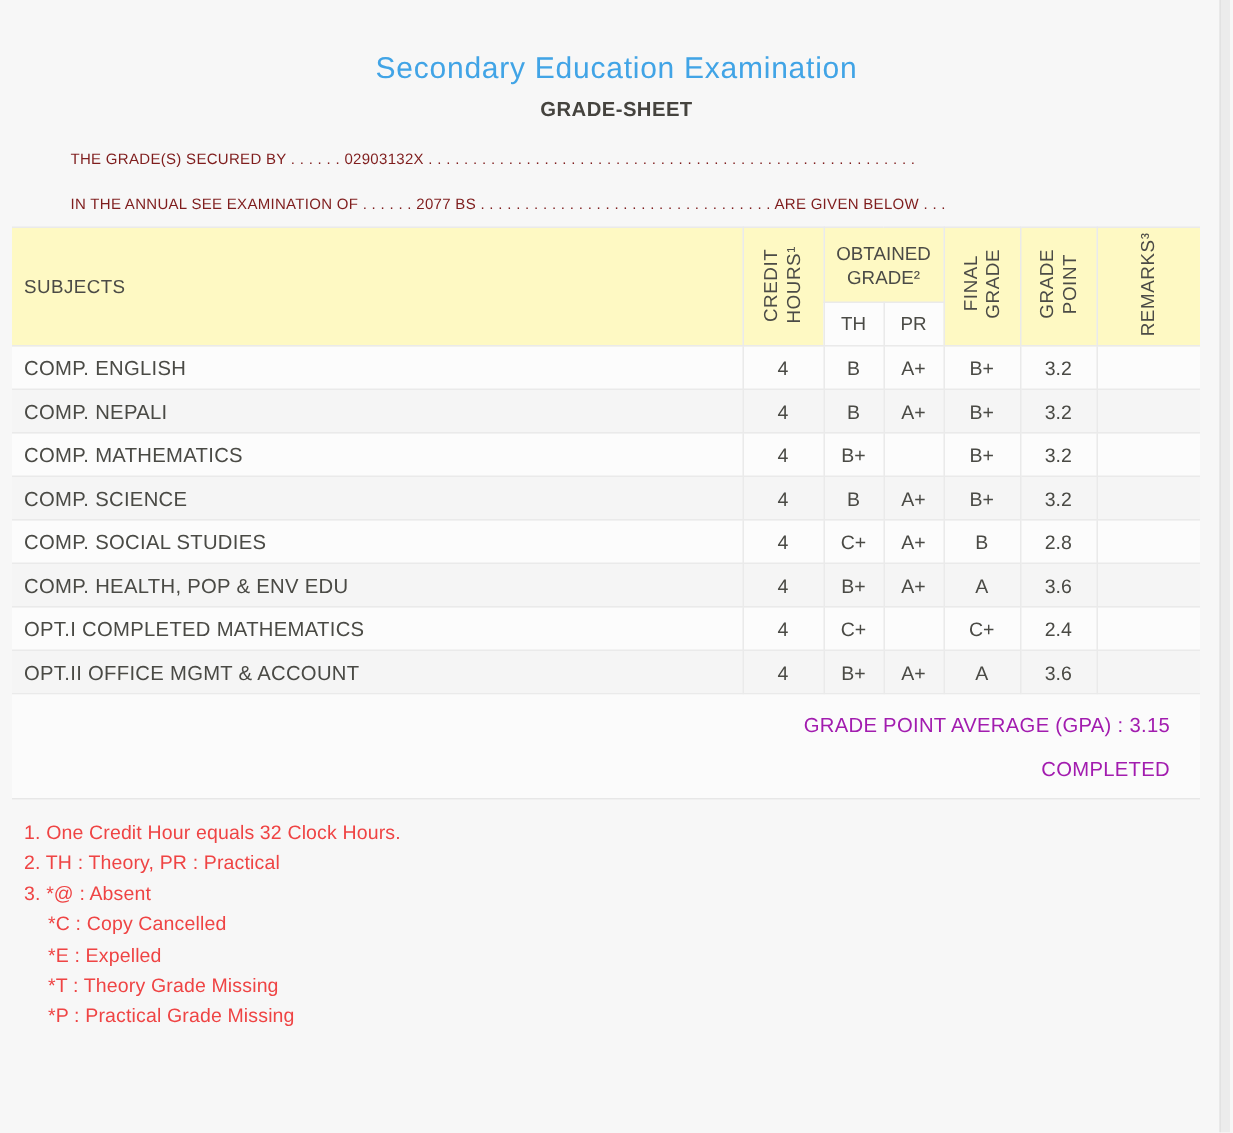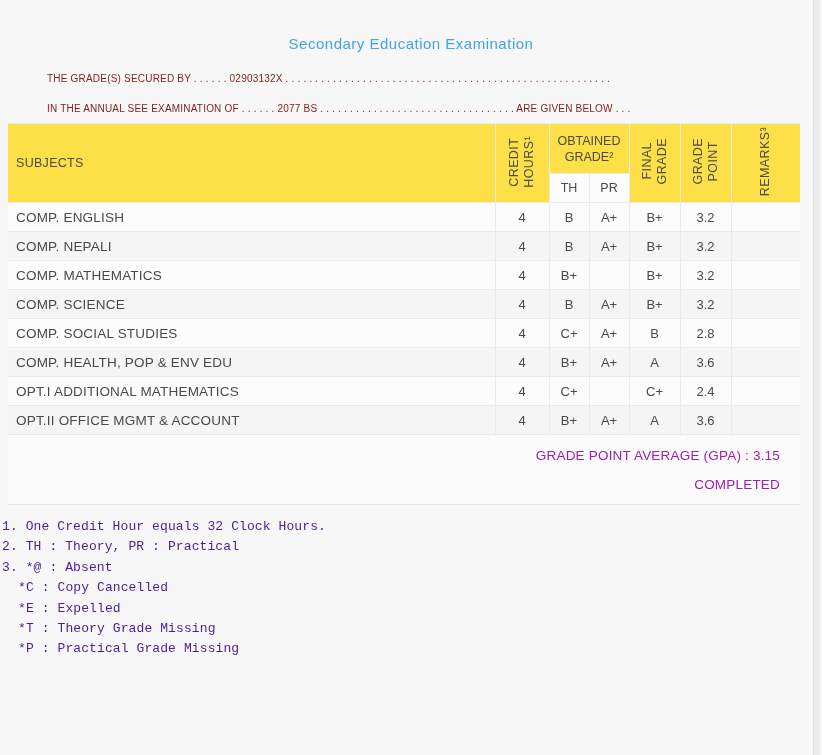--- a/index.html
+++ b/index.html
@@ -2,64 +2,65 @@
 <html><head>
 <meta charset="utf-8">
 <style>
   * { margin:0; padding:0; box-sizing:border-box; }
   html,body { width:822px; height:755px; background:#f7f7f7; overflow:hidden;
     font-family:"Liberation Sans", sans-serif; color:#4a4a45; }
   .scroll-track { position:absolute; top:0; right:2px; width:7px; height:755px;
     background:#ececec; border-left:1px solid #e2e2e2; }
   .page { position:relative; width:822px; height:755px; }
 
-  .title { padding-top:35px; text-align:center; font-size:15px; letter-spacing:.5px;
+  .title { padding-top:35px; text-align:center; font-size:20px; letter-spacing:.5px;
     color:#41a4e6; font-weight:400; }
   .subtitle { margin-top:7px; text-align:center; font-size:13.5px; font-weight:700;
     color:#45433e; letter-spacing:.3px; }
 
   .info { margin:12px 16px 0 16px; width:790px; overflow:hidden; }
   .info-line { height:29.5px; line-height:29.5px; white-space:nowrap; overflow:hidden;
     font-size:10px; letter-spacing:.2px; color:#7f1d1d;margin-left:31px; }
 
   .sheet { margin:0 8px; width:792px; }
   table { width:792px; border-collapse:collapse; table-layout:fixed; }
   th, td { border:1px solid #eaeaea; font-weight:400; }
   tr > *:first-child { border-left:0; }
   tr > *:last-child { border-right:0; }
-  thead th { background:#fde047; font-size:12.5px; color:#4b4b46; }
+  thead th { background:#fef9c3; font-size:12.5px; color:#4b4b46; }
   thead tr.subhead th { background:#fcfcfc; height:29px; text-align:center; }
   thead tr:first-child th { height:50px; }
   th.subj-h { text-align:left; padding-left:8px; vertical-align:middle; letter-spacing:.3px; }
   th.vert { text-align:center; vertical-align:middle; }
   .rot { display:inline-block; writing-mode:vertical-rl; transform:rotate(180deg);
     white-space:pre; line-height:15px; letter-spacing:.4px; }
   th.obt { text-align:center; vertical-align:middle; white-space:pre; line-height:16px; }
   tbody tr { height:29px; }
   tbody tr:nth-child(odd) { background:#fcfcfc; }
   tbody tr:nth-child(even) { background:#f5f5f5; }
   td.subject { text-align:left; padding-left:8px; font-size:13.5px; letter-spacing:.2px; }
   td.c { text-align:center; font-size:13px; }
 
   .gpa-block { margin:0 8px; width:792px; height:70px; background:#fbfbfb;
     border-bottom:1px solid #e7e7e7; padding:6px 20px 0 0; text-align:right; }
   .gpa-line { line-height:29px; font-size:13.5px; letter-spacing:.2px; color:#a21caf; }
 
-  .footnotes { margin:12px 0 0 2px; font-family:Liberation Mono, monospace;
-    font-size:13px; color:#4c1d95; }
+  .footnotes { margin:12px 0 0 16px; font-family:Liberation Sans, sans-serif;
+    font-size:13px; color:#ef4444; }
   .footnote { line-height:20.4px; letter-spacing:.1px; }
   .footnote.indent { padding-left:16px; }
 </style>
 </head>
 <body>
 
 <div class="page">
   <div class="scroll-track"></div>
 
   <div class="title">Secondary Education Examination</div>
+  <div class="subtitle">GRADE-SHEET</div>
 
   <div class="info">
     <div class="info-line"><span>THE GRADE(S) SECURED BY</span><span> . . . . . . </span><span>02903132X</span><span> . . . . . . . . . . . . . . . . . . . . . . . . . . . . . . . . . . . . . . . . . . . . . . . . . . . . . . .</span></div>
     <div class="info-line"><span>IN THE ANNUAL SEE EXAMINATION OF</span><span> . . . . . . </span><span>2077 BS</span><span> . . . . . . . . . . . . . . . . . . . . . . . . . . . . . . . . . </span><span>ARE GIVEN BELOW . . .</span></div>
   </div>
 
   <div class="sheet">
     <table>
       <colgroup>
         <col style="width:487px">
@@ -137,21 +138,21 @@
         <tr>
           <td class="subject">COMP. HEALTH, POP &amp; ENV EDU</td>
           <td class="c">4</td>
           <td class="c">B+</td>
           <td class="c">A+</td>
           <td class="c">A</td>
           <td class="c">3.6</td>
           <td class="c"></td>
         </tr>
         <tr>
-          <td class="subject">OPT.I ADDITIONAL MATHEMATICS</td>
+          <td class="subject">OPT.I COMPLETED MATHEMATICS</td>
           <td class="c">4</td>
           <td class="c">C+</td>
           <td class="c"></td>
           <td class="c">C+</td>
           <td class="c">2.4</td>
           <td class="c"></td>
         </tr>
         <tr>
           <td class="subject">OPT.II OFFICE MGMT &amp; ACCOUNT</td>
           <td class="c">4</td>

